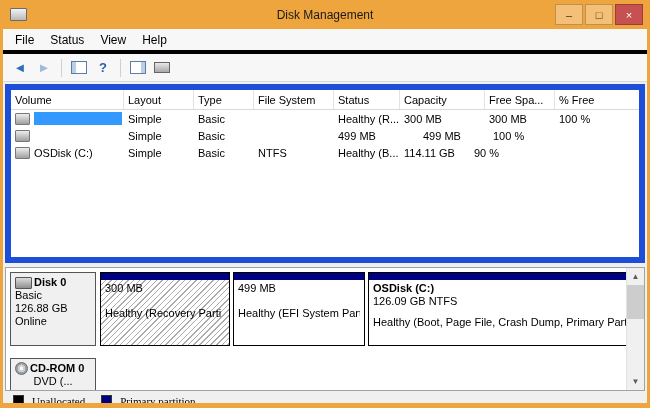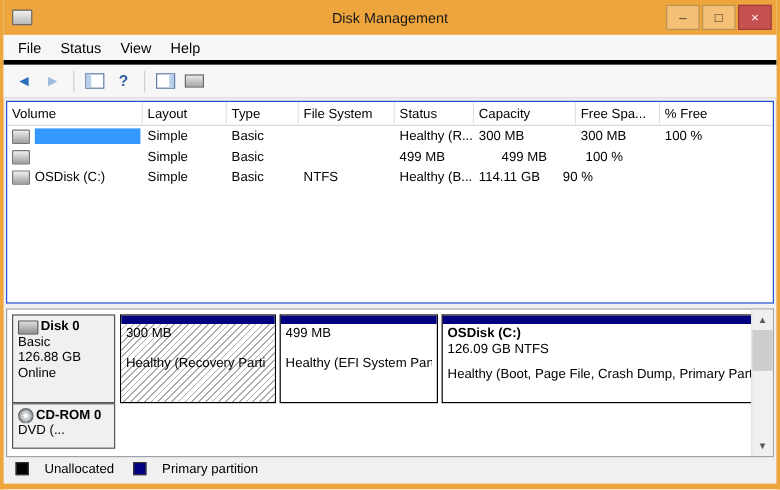--- a/index.html
+++ b/index.html
@@ -31,36 +31,36 @@
   .arrow-fwd  { color:#9dbbdd; font-size:13px; }
   .tb-sep { width:1px; height:18px; background:#d0d0d0; margin:0 4px; }
   .win-glyph { width:14px; height:11px; border:1px solid #5f7ca6; background:#fff; position:relative; }
   .win-glyph::before { content:""; position:absolute; left:0; top:0; bottom:0; width:4px; background:#b9cfe8; }
   .win-glyph.right::before { left:auto; right:0; }
   .help-btn { color:#2b5fa5; font-weight:bold; font-size:13px; }
   .drive-glyph { width:14px; height:9px; border:1px solid #666; background:linear-gradient(#e8e8e8,#a8a8a8); }
   
   .content { flex:1; display:flex; flex-direction:column; padding:2px 2px 0 2px; overflow:hidden; }
   
-  .volume-panel { height:167px; flex:0 0 auto; background:#fff; border:1px solid #1d4ed8; overflow:hidden; }
+  .volume-panel { height:167px; flex:0 0 auto; background:#fff; border:6px solid #1d4ed8; overflow:hidden; }
   .thead { display:flex; height:19px; border-bottom:1px solid #d9d9d9; }
   .th { font-size:11px; padding-left:4px; display:flex; align-items:center; border-right:1px solid #e3e3e3; box-sizing:border-box; }
   .trow { display:flex; height:17px; align-items:center; }
   .tc { font-size:11px; padding-left:4px; height:100%; display:flex; align-items:center; overflow:hidden; white-space:nowrap; box-sizing:border-box; }
   .c-vol{width:113px;} .c-layout{width:70px;} .c-type{width:60px;} .c-fs{width:80px;}
   .c-status{width:66px;} .c-cap{width:85px;} .c-free{width:70px;} .c-pct{flex:1; border-right:none;text-align:right;}
   .vol-icon { width:13px; height:10px; border:1px solid #777; background:linear-gradient(#eee,#9f9f9f); margin-right:4px; flex:0 0 auto; border-radius:1px; }
   .sel-box { width:88px; height:13px; flex:0 0 auto; }
   
   .splitter { height:4px; flex:0 0 auto; }
   
   .graph-panel { height:122px; flex:0 0 auto; background:#fff; border:1px solid #9da2ab; display:flex; overflow:hidden; }
   .disk-area { flex:1; padding:4px; overflow:hidden; }
   .disk-row { display:flex; height:74px; }
-  .disk-row.cdrom { height:38px; margin-top:0; }
+  .disk-row.cdrom { height:38px; margin-top:12px;text-align:center; }
   .disk-info { width:86px; flex:0 0 auto; background:#f0f0f0; border:1px solid #555; padding:3px 4px; box-sizing:border-box; font-size:11px; line-height:13px; }
   .dname { font-weight:bold; display:flex; align-items:center; gap:2px; white-space:nowrap; overflow:hidden; }
   .disk-glyph { width:15px; height:10px; border:1px solid #555; background:linear-gradient(#ddd,#8f8f8f); border-radius:1px; flex:0 0 auto; }
   .cd-glyph { width:13px; height:13px; border-radius:50%; border:1px solid #6a6a6a; box-sizing:border-box; background:radial-gradient(circle,#f8f8f8 0 2px,#cfcfcf 2px 4px,#98a0a8 4px 6px); flex:0 0 auto; }
   .partitions { flex:1; display:flex; margin-left:4px; }
   .partition { border:1px solid #000; background:#fff; display:flex; flex-direction:column; box-sizing:border-box; overflow:hidden; }
   .partition + .partition { margin-left:3px; }
   .p1{width:130px; flex:0 0 auto;} .p2{width:132px; flex:0 0 auto;} .p3{flex:1;}
   .pbar { height:7px; flex:0 0 auto; background:#000080; }
   .pbody { flex:1; padding:2px 4px; font-size:11px; line-height:13px; overflow:hidden; }
@@ -69,21 +69,21 @@
   .pline { white-space:nowrap; overflow:hidden; }
   .pstatus { margin-top:12px; }
   .p3 .pstatus { margin-top:8px; }
   
   .scrollbar { width:17px; flex:0 0 auto; background:#f0f0f0; border-left:1px solid #e2e2e2; display:flex; flex-direction:column; }
   .sb-btn { height:17px; display:flex; align-items:center; justify-content:center; font-size:8px; color:#5a5a5a; }
   .sb-thumb { height:34px; background:#cdcdcd; }
   .sb-spacer { flex:1; }
   
   .legend { height:20px; flex:0 0 auto; display:flex; align-items:center; gap:16px; padding-left:8px; font-size:11px; }
-  .legend-item { display:flex; align-items:flex-start; gap:13px; }
+  .legend-item { display:flex; align-items:flex-start; gap:8px;font-family:Liberation Serif, serif; }
   .swatch { width:11px; height:11px; border:1px solid #333; box-sizing:border-box; }
 </style>
 </head>
 <body>
 
 <div class="window">
 
   <div class="titlebar">
     <span class="title-icon"></span>
     <span class="title-text">Disk Management</span>

